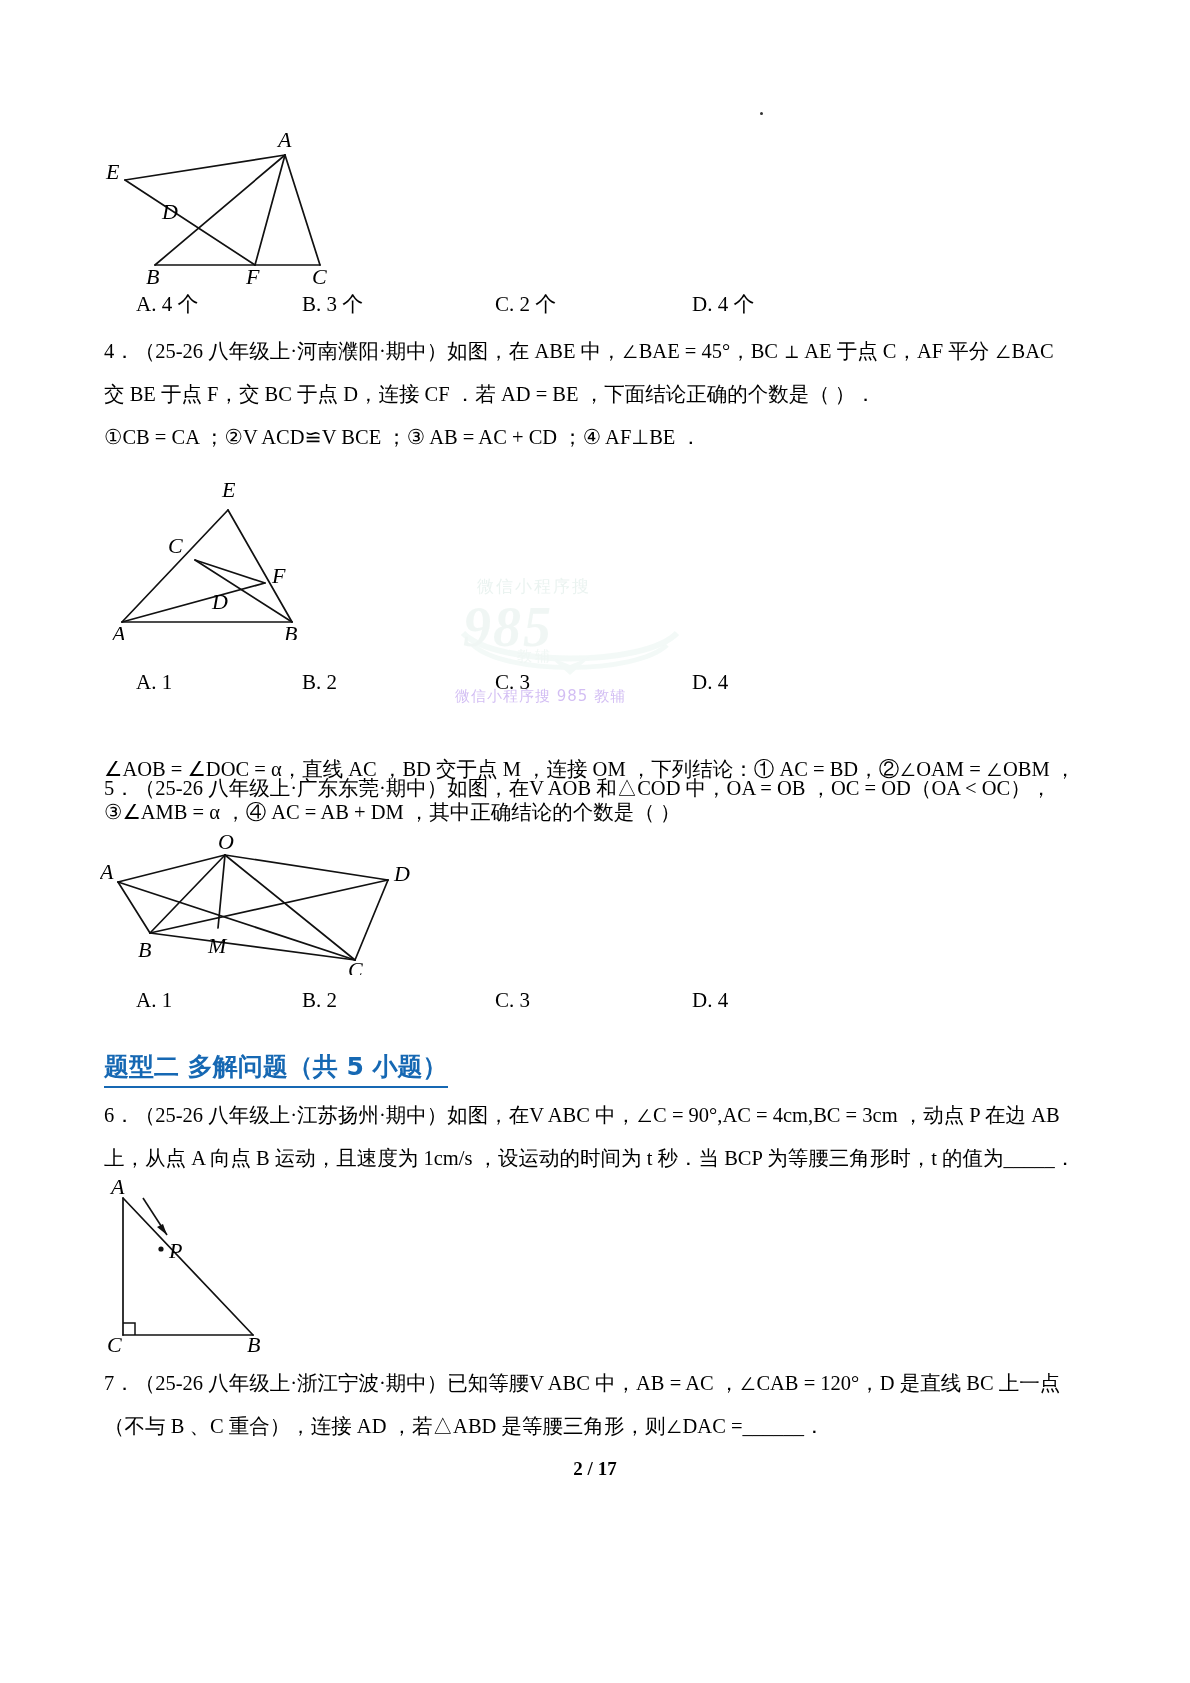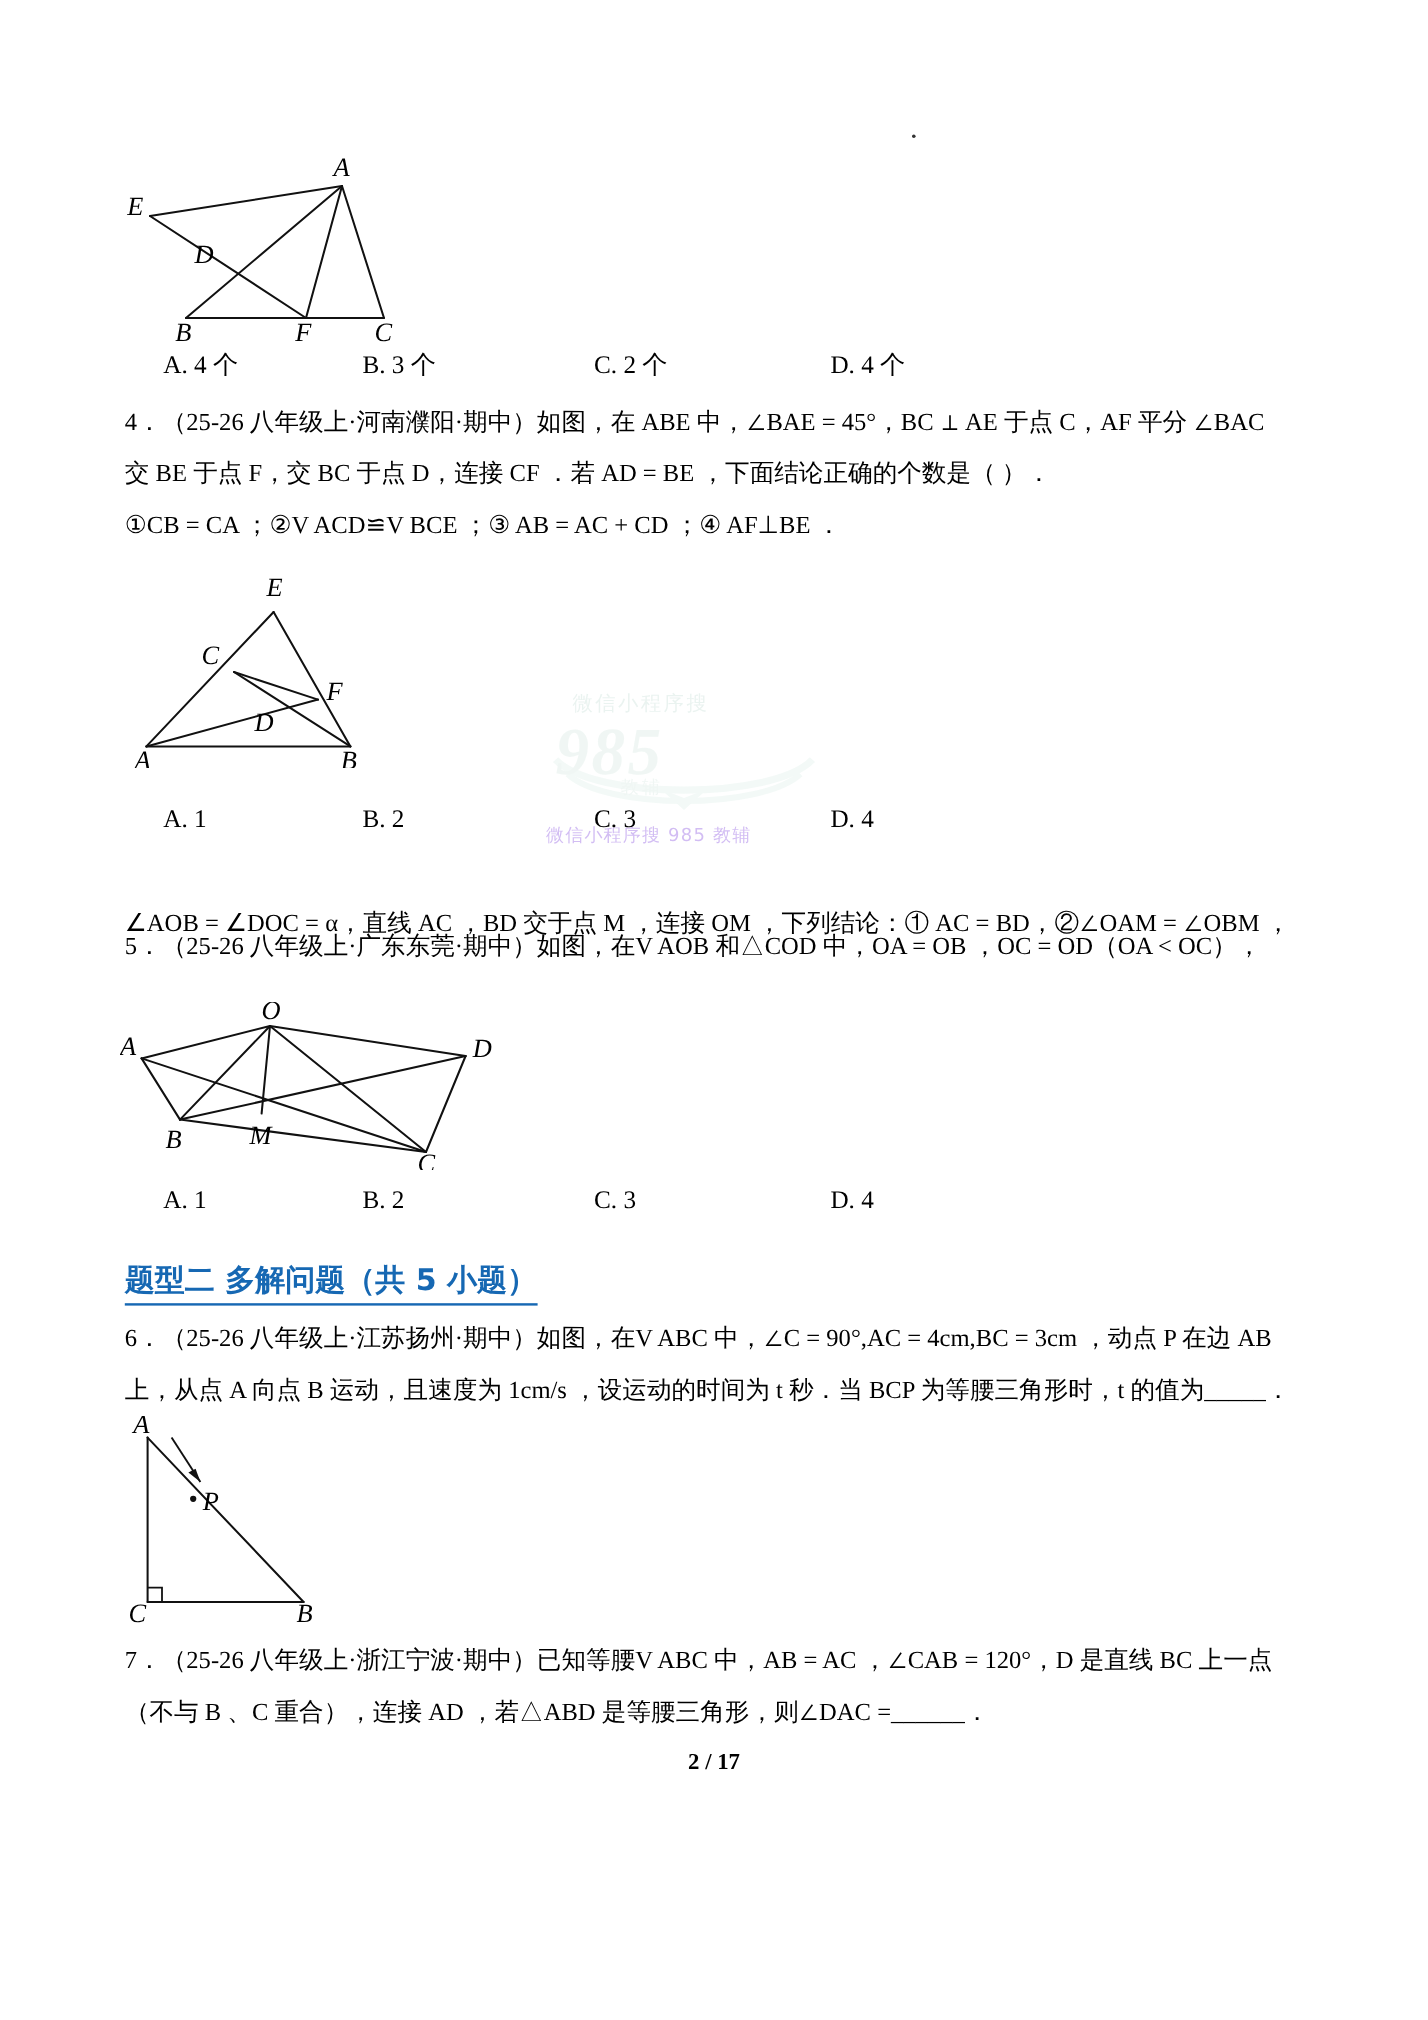--- a/index.html
+++ b/index.html
@@ -207,20 +207,21 @@
   </div>
   <div class="opt" style="left:692px; top:670px;">
     <span>D.</span>
     <span>4</span>
   </div>
 
   <div class="qline" style="left:104px; top:726px;margin-top:48px;">
     <span>5．</span><span>（25-26 八年级上·广东东莞·期中）如图，在V AOB 和△COD 中，OA = OB ，OC = OD（OA &lt; OC），</span>
   </div>
   <div class="qline" style="left:104px; top:755px;">∠AOB = ∠DOC = α，直线 AC ，BD 交于点 M ，连接 OM ，下列结论：① AC = BD，②∠OAM = ∠OBM ，</div>
+  <div class="qline" style="left:104px; top:798px;">③∠AMB = α ，④ AC = AB + DM ，其中正确结论的个数是（   ）</div>
 
   <div class="fig" style="left:100px; top:835px;">
     <svg width="340" height="140" viewBox="0 0 340 140">
 
       <g stroke="#111" stroke-width="1.7" fill="none" stroke-linecap="round">
         <line x1="125" y1="20" x2="18" y2="47"></line>
         <line x1="125" y1="20" x2="50" y2="98"></line>
         <line x1="125" y1="20" x2="288" y2="45"></line>
         <line x1="125" y1="20" x2="255" y2="125"></line>
         <line x1="125" y1="20" x2="118" y2="93"></line>

